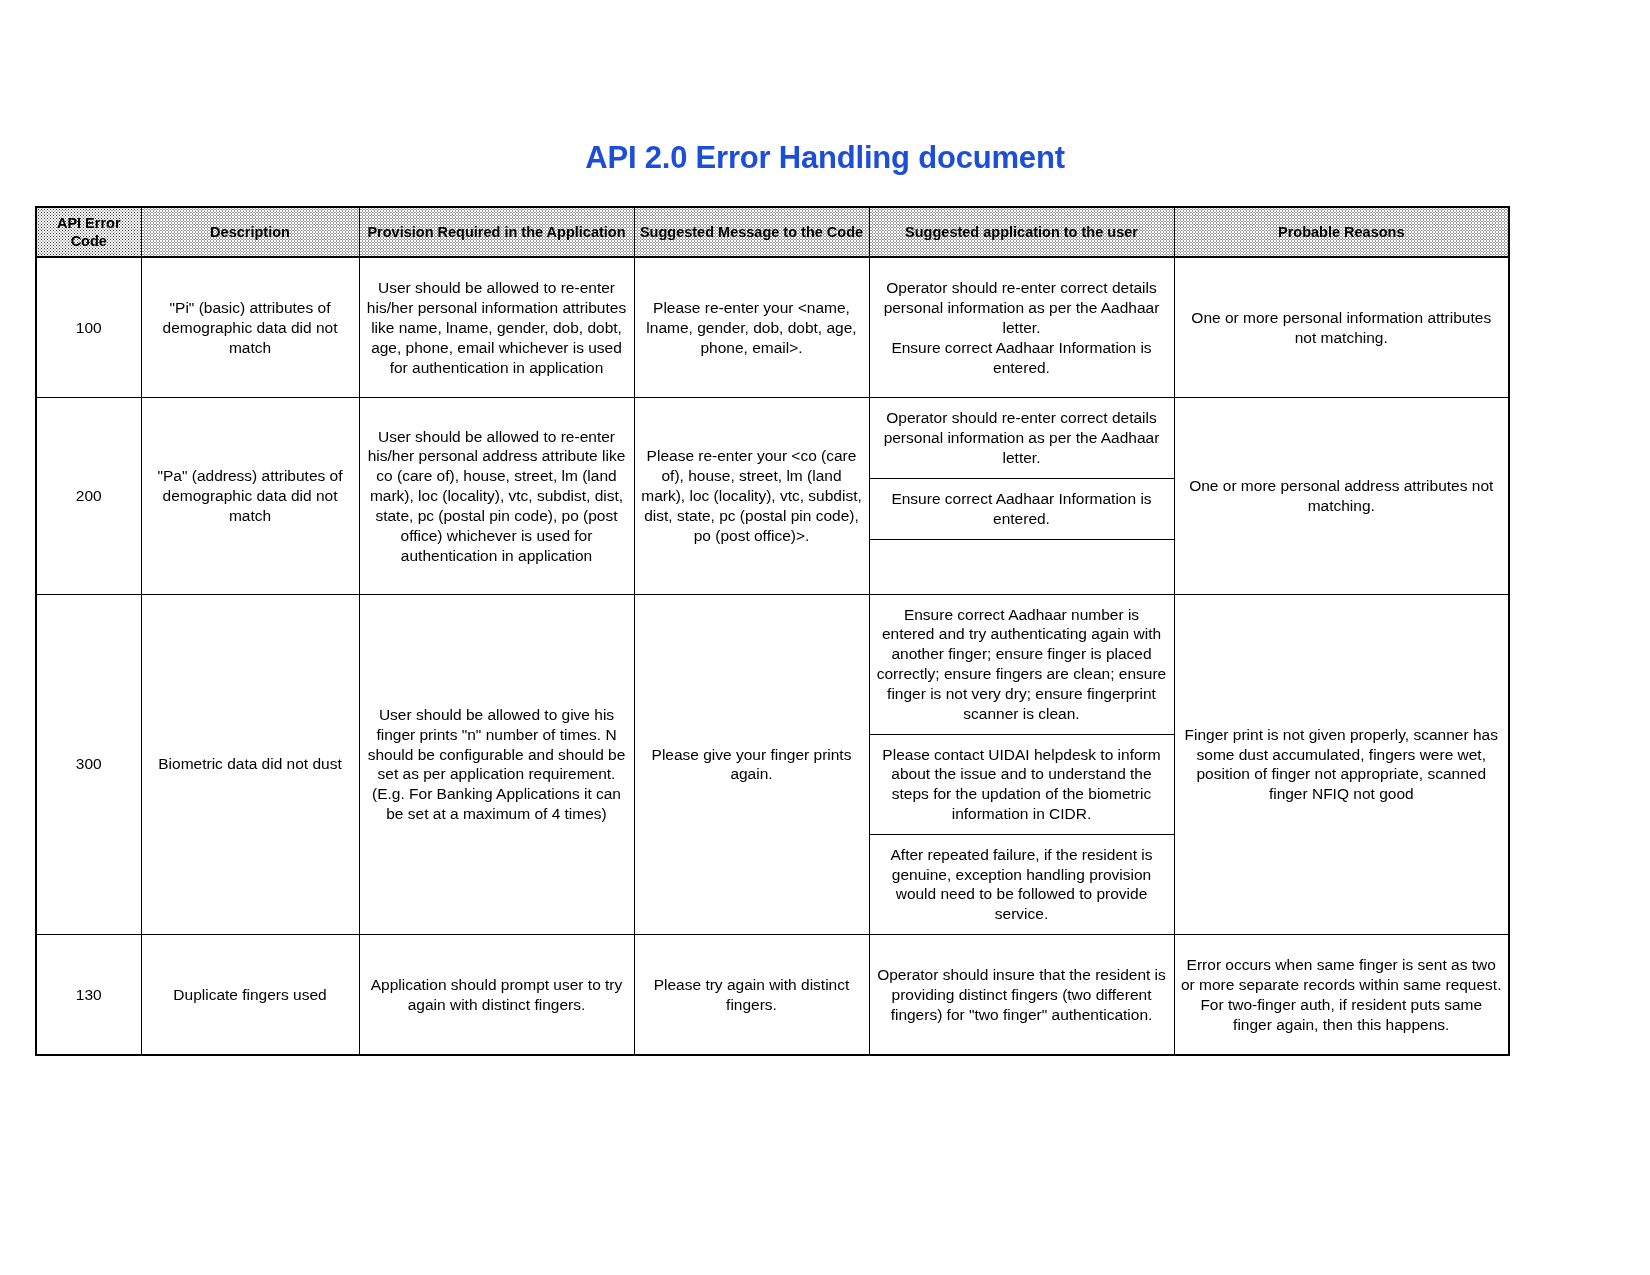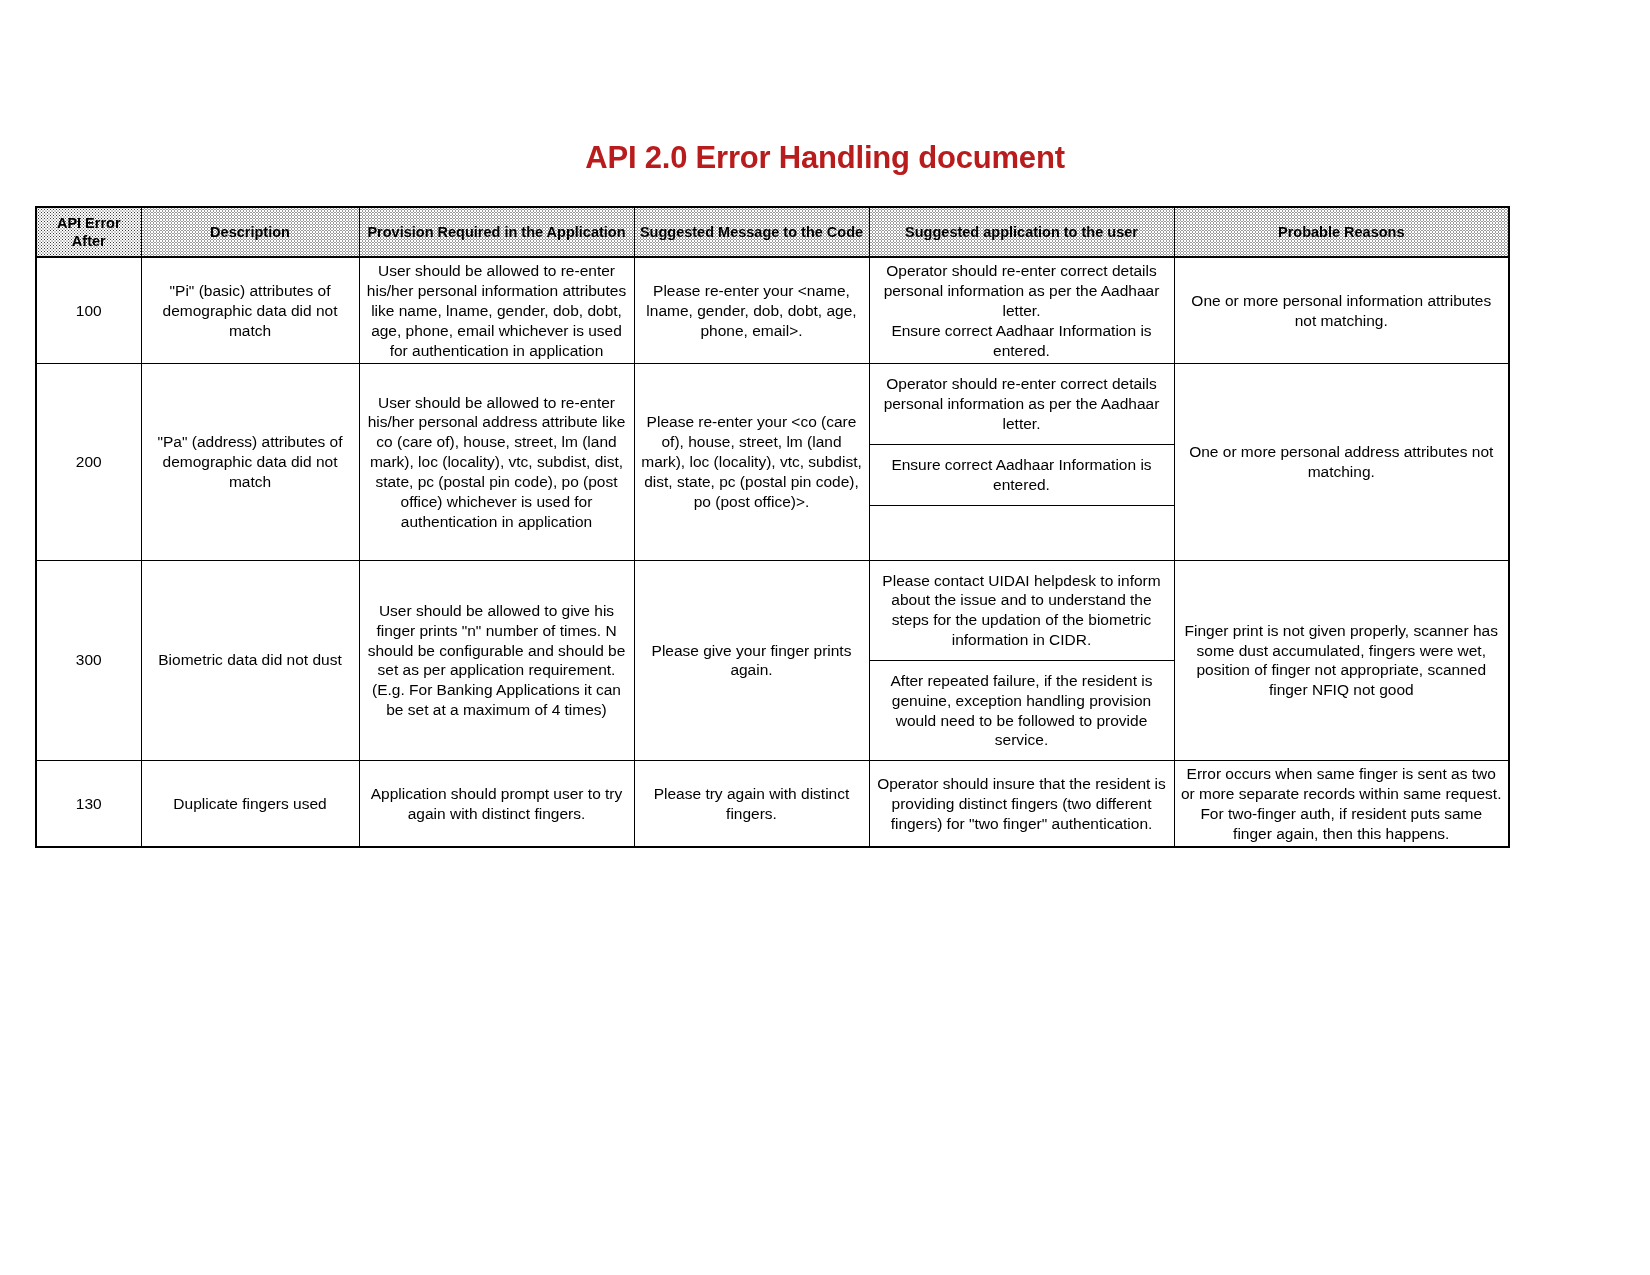--- a/index.html
+++ b/index.html
@@ -23,21 +23,21 @@
   }
   .doc-title {
     position: absolute;
     top: 140px;
     left: 0;
     width: 1650px;
     text-align: center;
     font-size: 31px;
     font-weight: bold;
     letter-spacing: -0.2px;
-    color: #b91c1c;
+    color: #1d4ed8;
   }
   .table-wrap {
     position: absolute;
     left: 35px;
     top: 206px;
     width: 1473px;
   }
   table.err {
     border-collapse: collapse;
     table-layout: fixed;
@@ -48,21 +48,21 @@
   table.err col.c-desc  { width: 218px; }
   table.err col.c-prov  { width: 275px; }
   table.err col.c-msg   { width: 235px; }
   table.err col.c-instr { width: 305px; }
   table.err col.c-reason{ width: 335px; }
 
   table.err th, table.err td {
     border: 1px solid #000;
     vertical-align: middle;
     text-align: center;
-    padding: 3px 5px;
+    padding: 20px 5px;
     font-size: 15.5px;
     line-height: 1.28;
     color: #000;
   }
   table.err thead th {
     font-size: 14.5px;
     font-weight: bold;
     line-height: 1.25;
     padding: 6px 4px;
     
@@ -110,21 +110,21 @@
       <colgroup>
         <col class="c-code">
           <col class="c-desc">
           <col class="c-prov">
         <col class="c-msg">
           <col class="c-instr">
           <col class="c-reason">
       </colgroup>
       <thead>
         <tr>
-          <th>API Error After</th>
+          <th>API Error Code</th>
           <th>Description</th>
           <th>Provision Required in the Application</th>
           <th>Suggested Message to the Code</th>
           <th>Suggested application to the user</th>
           <th>Probable Reasons</th>
         </tr>
       </thead>
       <tbody>
 
         <tr>
@@ -161,20 +161,23 @@
         </tr>
 
         <tr>
           <td class="code-cell">300</td>
           <td>Biometric data did not dust</td>
           <td>User should be allowed to give his finger prints "n" number of times. N should be configurable and should be set as per application requirement. (E.g. For Banking Applications it can be set at a maximum of 4 times)</td>
           <td>Please give your finger prints again.</td>
           <td class="split">
             <table class="sub">
               <tbody>
+                  <tr>
+                    <td>Ensure correct Aadhaar number is entered and try authenticating again with another finger; ensure finger is placed correctly; ensure fingers are clean; ensure finger is not very dry; ensure fingerprint scanner is clean.</td>
+                  </tr>
               <tr>
                     <td>Please contact UIDAI helpdesk to inform about the issue and to understand the steps for the updation of the biometric information in CIDR.</td>
                   </tr>
               <tr>
                     <td>After repeated failure, if the resident is genuine, exception handling provision would need to be followed to provide service.</td>
                   </tr>
             </tbody>
               </table>
           </td>
           <td>Finger print is not given properly, scanner has some dust accumulated, fingers were wet, position of finger not appropriate, scanned finger NFIQ not good</td>

